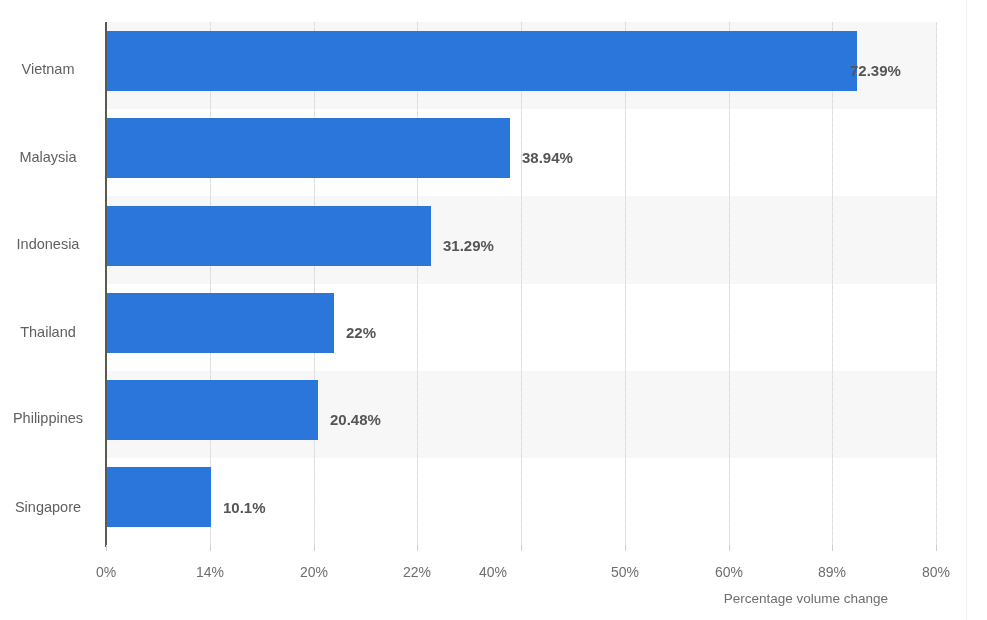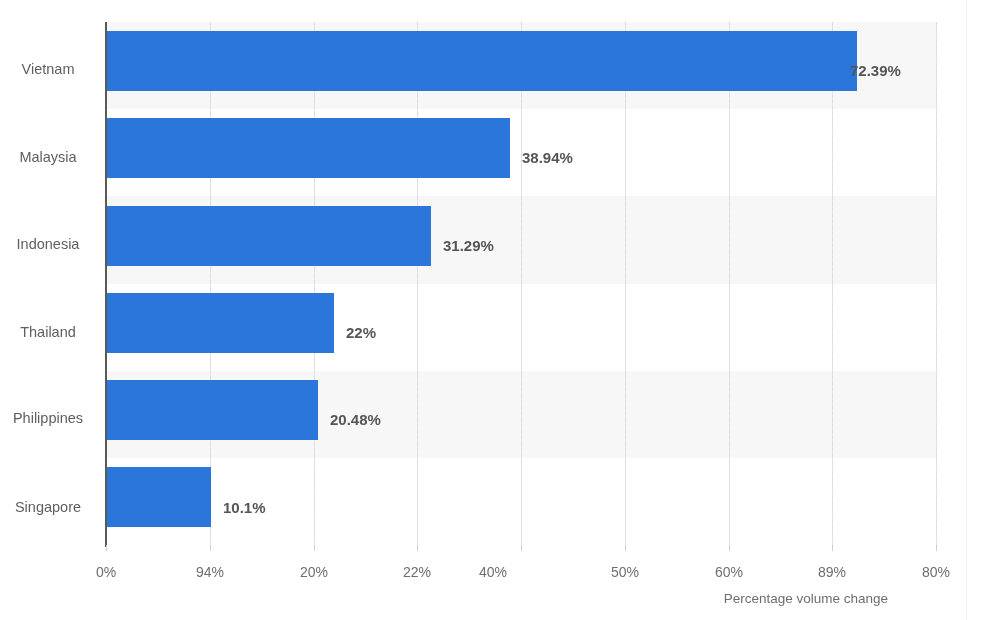--- a/index.html
+++ b/index.html
@@ -208,21 +208,21 @@
   <div class="x-tick" style="left:210px;"></div>
   <div class="x-tick" style="left:314px;"></div>
   <div class="x-tick" style="left:417px;"></div>
   <div class="x-tick" style="left:521px;"></div>
   <div class="x-tick" style="left:625px;"></div>
   <div class="x-tick" style="left:729px;"></div>
   <div class="x-tick" style="left:832px;"></div>
   <div class="x-tick" style="left:936px;"></div>
 
   <div class="x-tick-label" style="left:71px;">0%</div>
-  <div class="x-tick-label" style="left:175px;">94%</div>
+  <div class="x-tick-label" style="left:175px;">14%</div>
   <div class="x-tick-label" style="left:279px;">20%</div>
   <div class="x-tick-label" style="left:382px;">22%</div>
   <div class="x-tick-label" style="left:458px;">40%</div>
   <div class="x-tick-label" style="left:590px;">50%</div>
   <div class="x-tick-label" style="left:694px;">60%</div>
   <div class="x-tick-label" style="left:797px;">89%</div>
   <div class="x-tick-label" style="left:901px;">80%</div>
 
   <div class="x-axis-title">
     <span>Percentage volume change</span>

